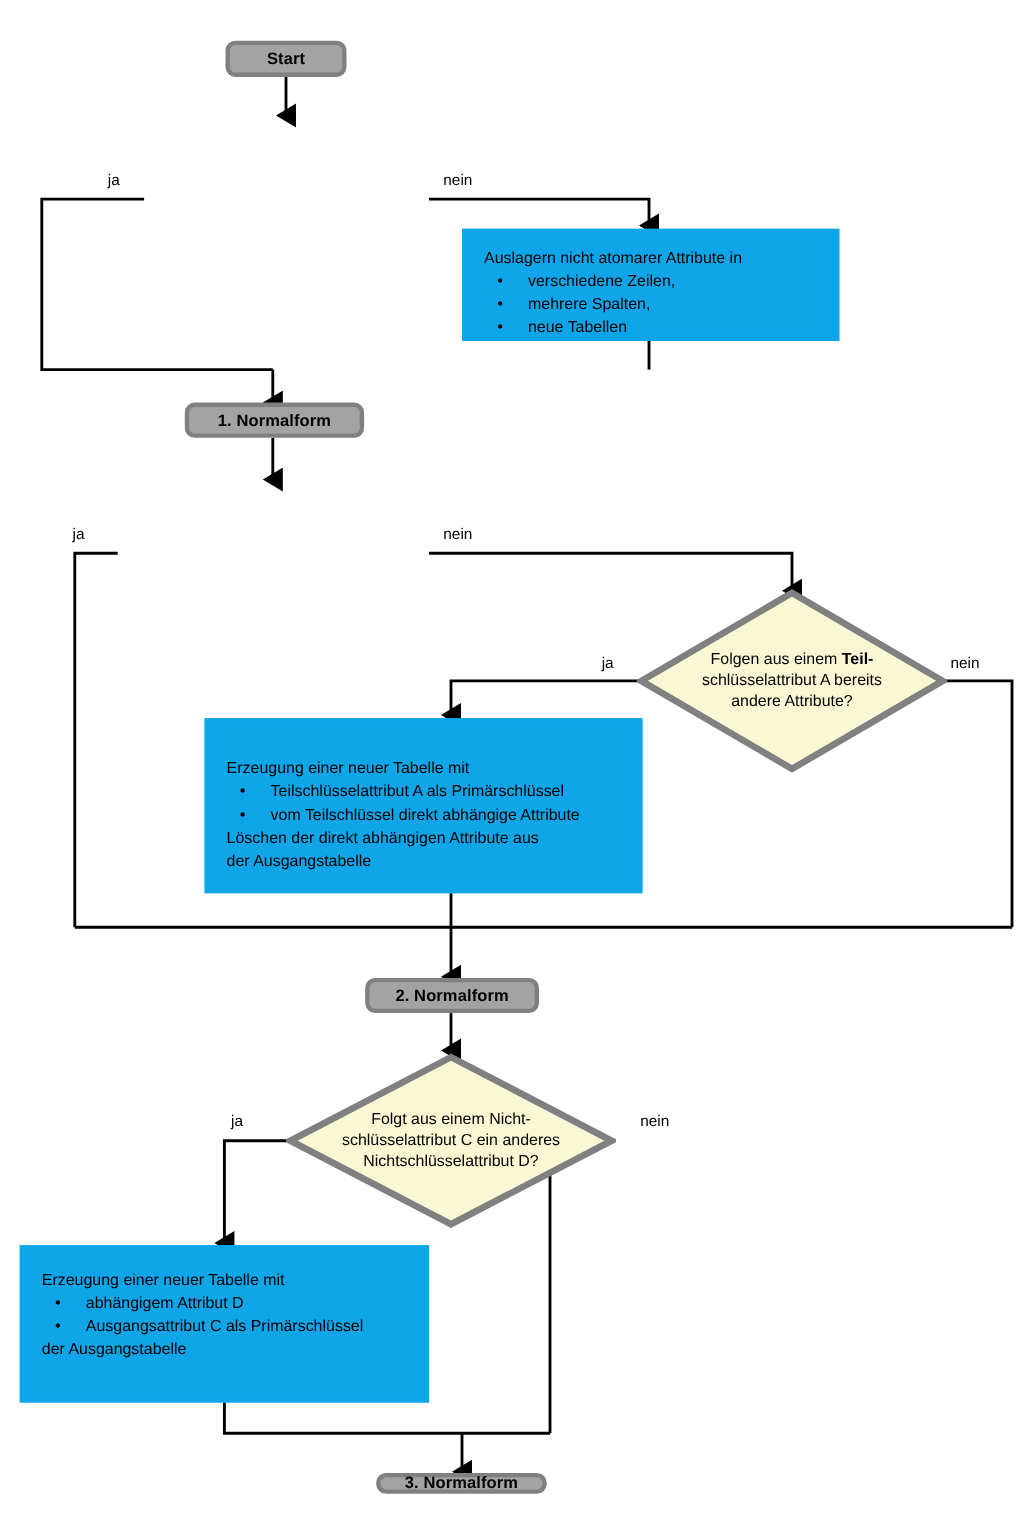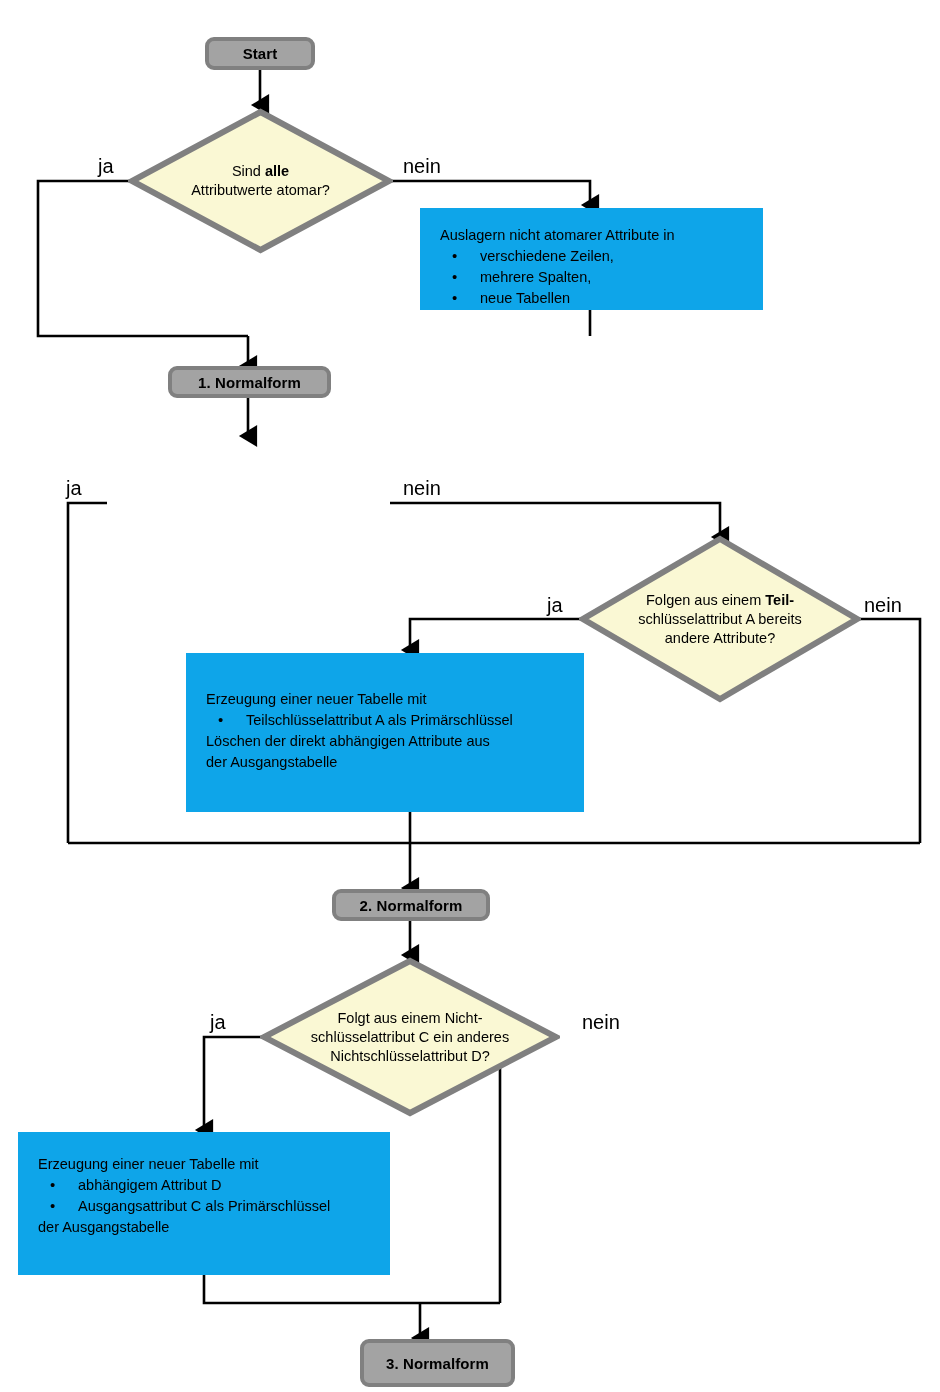--- a/index.html
+++ b/index.html
@@ -80,21 +80,21 @@
     text-align: center;
     font-size: 14.5px;
     line-height: 19px;
     color: #000;
   }
   .decision .dtext > span { display: block; }
   .decision b { font-weight: bold; }
   
   .elabel {
     position: absolute;
-    font-size: 20px;
+    font-size: 14px;
     color: #000;
     white-space: nowrap;
   }
 </style>
 </head>
 <body>
 
 <div id="canvas">
 
   <svg id="wires" viewBox="0 0 940 1392">
@@ -138,31 +138,20 @@
 
       <path d="M204,1275 L204,1303 L500,1303"></path>
       <path d="M420,1303 L420,1338" marker-end="url(#arrow)"></path>
     </g>
   </svg>
 
   <div class="node terminator" style="left:205px; top:37px; width:110px; height:33px;">
     <span>Start</span>
   </div>
 
-  <div class="decision" style="left:128px; top:108px; width:265px; height:146px;">
-    <svg width="265" height="146" viewBox="0 0 265 146">
-      <polygon points="132.5,4 261,73 132.5,142 4,73" fill="#faf8d4" stroke="#808080" stroke-width="6"></polygon>
-    </svg>
-    <div class="dtext">
-      <span>
-        <span><span>Sind </span><b>alle</b></span><br>
-        <span>Attributwerte atomar?</span>
-      </span>
-    </div>
-  </div>
   <div class="elabel" style="left:98px; top:155px;">ja</div>
   <div class="elabel" style="left:403px; top:155px;">nein</div>
 
   <div class="node process" style="left:420px; top:208px; width:343px; height:102px;">
     <div class="pline">Auslagern nicht atomarer Attribute in</div>
     <ul>
       <li>verschiedene Zeilen,</li>
       <li>mehrere Spalten,</li>
       <li>neue Tabellen</li>
     </ul>
@@ -187,20 +176,21 @@
       </span>
     </div>
   </div>
   <div class="elabel" style="left:547px; top:594px;">ja</div>
   <div class="elabel" style="left:864px; top:594px;">nein</div>
 
   <div class="node process" style="left:186px; top:653px; width:398px; height:159px; padding-top:28px;">
     <div class="pline">Erzeugung einer neuer Tabelle mit</div>
     <ul>
       <li>Teilschlüsselattribut A als Primärschlüssel</li>
+      <li>vom Teilschlüssel direkt abhängige Attribute</li>
     </ul>
     <div class="pline">Löschen der direkt abhängigen Attribute aus</div>
     <div class="pline">der Ausgangstabelle</div>
   </div>
 
   <div class="node terminator" style="left:332px; top:889px; width:158px; height:32px;">
     <span>2. Normalform</span>
   </div>
 
   <div class="decision" style="left:260px; top:957px; width:300px; height:160px;">
@@ -220,17 +210,17 @@
 
   <div class="node process" style="left:18px; top:1132px; width:372px; height:143px; padding-top:14px;">
     <div class="pline">Erzeugung einer neuer Tabelle mit</div>
     <ul>
       <li>abhängigem Attribut D</li>
       <li>Ausgangsattribut C als Primärschlüssel</li>
     </ul>
     <div class="pline">der Ausgangstabelle</div>
   </div>
 
-  <div class="node terminator" style="left:360px; top:1339px; width:155px; height:48px;">
+  <div class="node terminator" style="left:342px; top:1339px; width:155px; height:19px;">
     <span>3. Normalform</span>
   </div>
 
 </div>
 
 </body></html>

